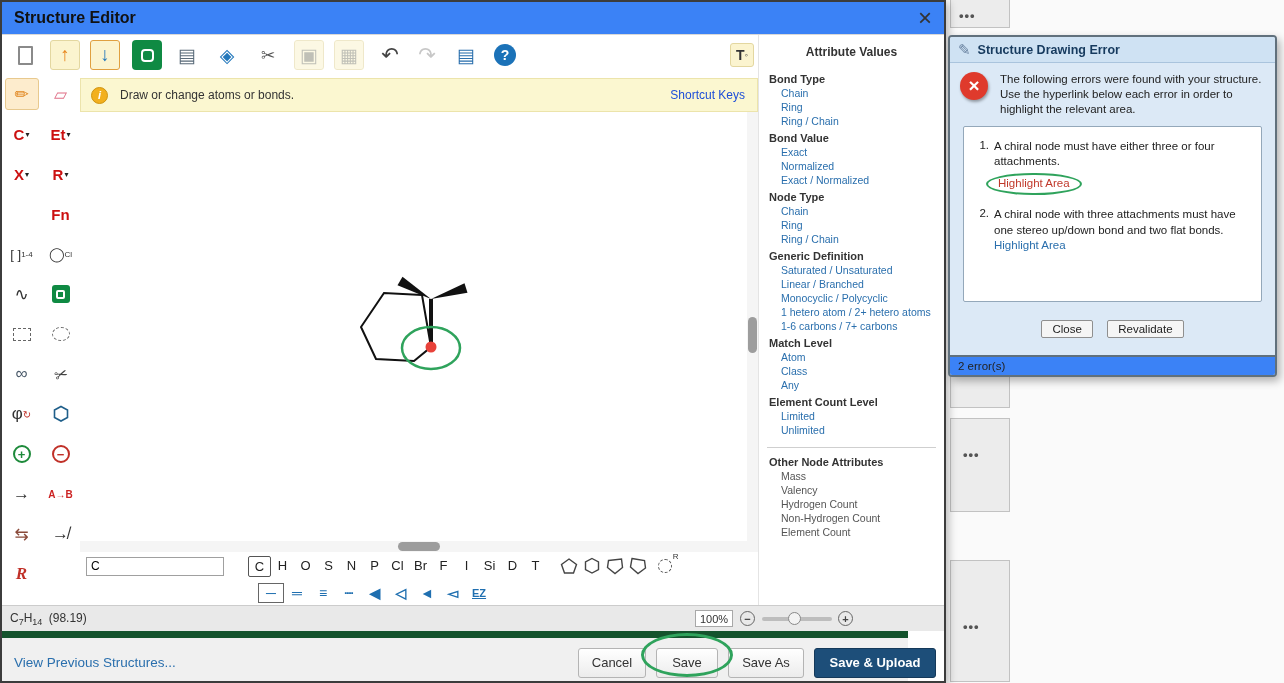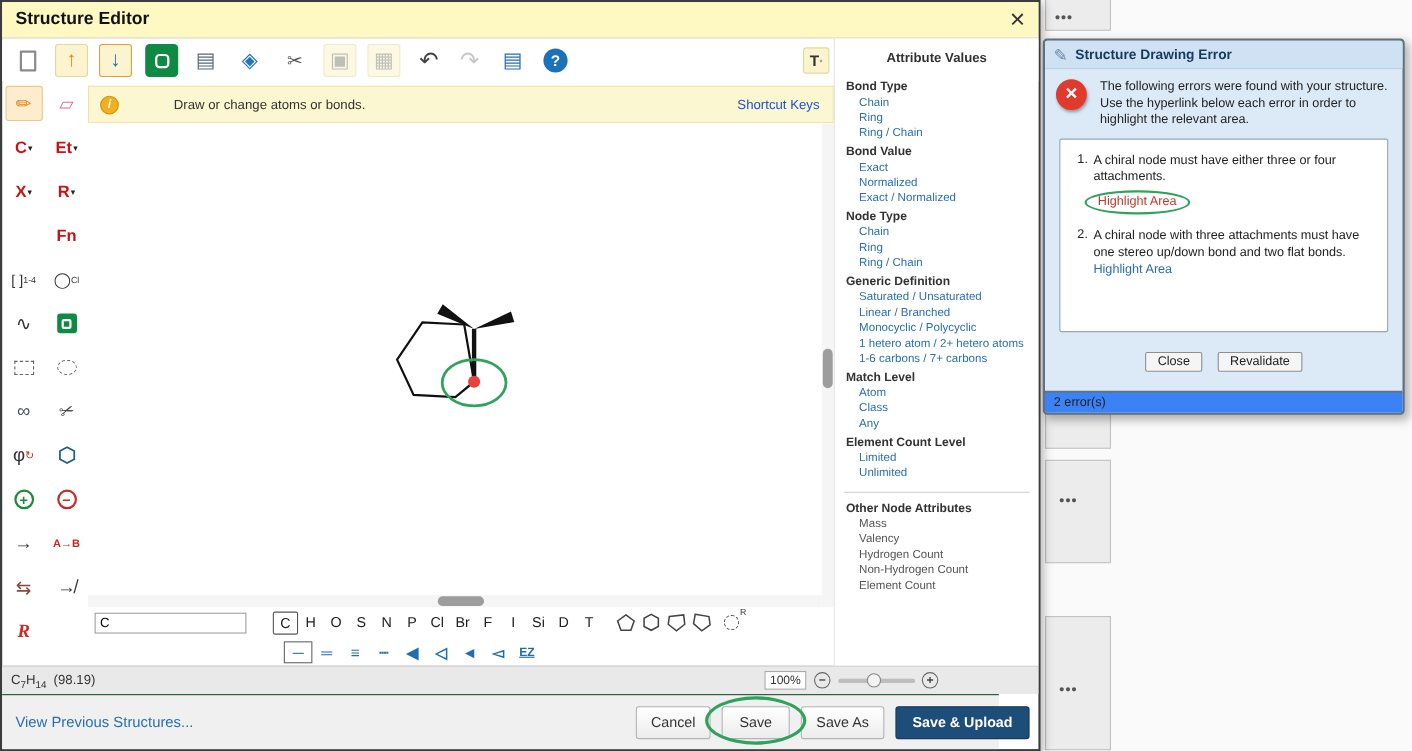--- a/index.html
+++ b/index.html
@@ -8,21 +8,21 @@
             font-family:"Liberation Sans", sans-serif; overflow:hidden; }
 
   
   .bg-col { position:absolute; left:946px; top:0; width:338px; height:683px; background:#fafafa; }
   .bg-card { position:absolute; background:#ececec; border:1px solid #c2c2c2; }
   .bg-dots { position:absolute; font-weight:bold; color:#555; font-size:13px; letter-spacing:1px; }
 
   
   .dialog { position:absolute; left:0; top:0; width:946px; height:683px; background:#fff;
             border:2px solid #3c3c3c; box-shadow:3px 3px 8px rgba(0,0,0,.25); }
-  .titlebar { position:absolute; left:0; top:0; width:942px; height:33px; background:#fef9c3; border-bottom:1px solid #d8d8d8; }
+  .titlebar { position:absolute; left:0; top:0; width:942px; height:33px; background:#3b82f6; border-bottom:1px solid #d8d8d8; }
   .title { position:absolute; left:12px; top:7px; font-size:16px; font-weight:bold; color:#111; }
   .close-x { position:absolute; right:12px; top:1px; font-size:24px; color:#333; cursor:pointer; line-height:30px; }
 
   
   .toolbar { position:absolute; left:0; top:34px; width:942px; height:38px; background:#fff; }
   .tb-icon { position:absolute; top:4px; width:30px; height:30px; display:flex; align-items:center;
              justify-content:center; font-size:19px; cursor:pointer; }
   .tb-pale { background:#fbf4cf; border:1px solid #e3d7a0; border-radius:3px; }
   .disabled { opacity:.55; }
   .icon-page { width:15px; height:19px; border:2px solid #8a8a8a; background:#fff; border-radius:1px; }
@@ -54,21 +54,21 @@
   .registry-r { font-family:"Liberation Serif",serif; font-style:italic; font-weight:bold; color:#c03028; font-size:17px; }
   .stereo-mark { font-size:10px; color:#c03028; }
   .map-glyph { font-size:10px; font-weight:bold; color:#cc2222; }
 
   
   .banner { position:absolute; left:78px; top:76px; width:678px; height:34px; background:#fbf7d0;
             border:1px solid #ece4ab; display:flex; align-items:center; }
   .info-circle { width:17px; height:17px; border-radius:50%; background:#f2b01e; border:1px solid #cf9410;
                  color:#fff; font-weight:bold; font-style:italic; font-size:11px; display:flex;
                  align-items:center; justify-content:center; margin:0 12px 0 10px; }
-  .banner-msg { font-size:12px; color:#333;margin-left:38px; }
+  .banner-msg { font-size:12px; color:#333; }
   .shortcut-link { position:absolute; right:12px; font-size:12px; color:#1d4ed8; cursor:pointer; }
 
   
   .canvas { position:absolute; left:78px; top:110px; width:678px; height:440px; background:#fff; }
   .vtrack { position:absolute; right:0; top:0; width:11px; height:100%; background:#f5f5f5; }
   .vthumb { position:absolute; right:1px; top:205px; width:9px; height:36px; background:#9d9d9d; border-radius:5px; }
   .htrack { position:absolute; left:0; bottom:0; width:667px; height:11px; background:#f5f5f5; }
   .hthumb { position:absolute; left:318px; top:1px; width:42px; height:9px; background:#9d9d9d; border-radius:5px; }
 
   
@@ -93,21 +93,21 @@
   .formula sub { font-size:9px; }
   .zoom-box { position:absolute; left:693px; top:4px; width:38px; height:17px; background:#fff;
               border:1px solid #a8a8a8; font-size:11px; color:#333; text-align:center; line-height:16px; }
   .zoom-btn { position:absolute; top:5px; width:15px; height:15px; border:1.5px solid #666; border-radius:50%;
               color:#444; font-size:11px; font-weight:bold; display:flex; align-items:center; justify-content:center; cursor:pointer; }
   .zoom-track { position:absolute; left:760px; top:11px; width:70px; height:4px; background:#bdbdbd; border-radius:2px; }
   .zoom-thumb { position:absolute; left:786px; top:6px; width:13px; height:13px; background:#f3f3f3;
                 border:1px solid #888; border-radius:50%; cursor:pointer; }
 
   
-  .footer { position:absolute; left:0; top:629px; width:906px; height:50px; background:#f0f0f0; border-top:1px solid #14532d; }
+  .footer { position:absolute; left:0; top:629px; width:906px; height:50px; background:#f0f0f0; border-top:7px solid #14532d; }
   .prev-link { position:absolute; left:12px; top:0; font-size:13.5px; color:#2a6fad; line-height:50px; cursor:pointer; }
   .btn { position:absolute; top:10px; height:30px; background:linear-gradient(#ffffff,#ececec);
          border:1px solid #b4b4b4; border-radius:3px; font-size:13px; color:#333; text-align:center;
          line-height:28px; cursor:pointer; }
   .btn-upload { background:#1d4e79; border:1px solid #15395a; color:#fff; font-weight:bold; }
   .save-oval { position:absolute; left:639px; top:631px; width:92px; height:44px; border:3px solid #2fa35c;
                border-radius:50%; pointer-events:none; }
 
   
   .attr-panel { position:absolute; left:756px; top:33px; width:186px; height:570px; background:#fff;

